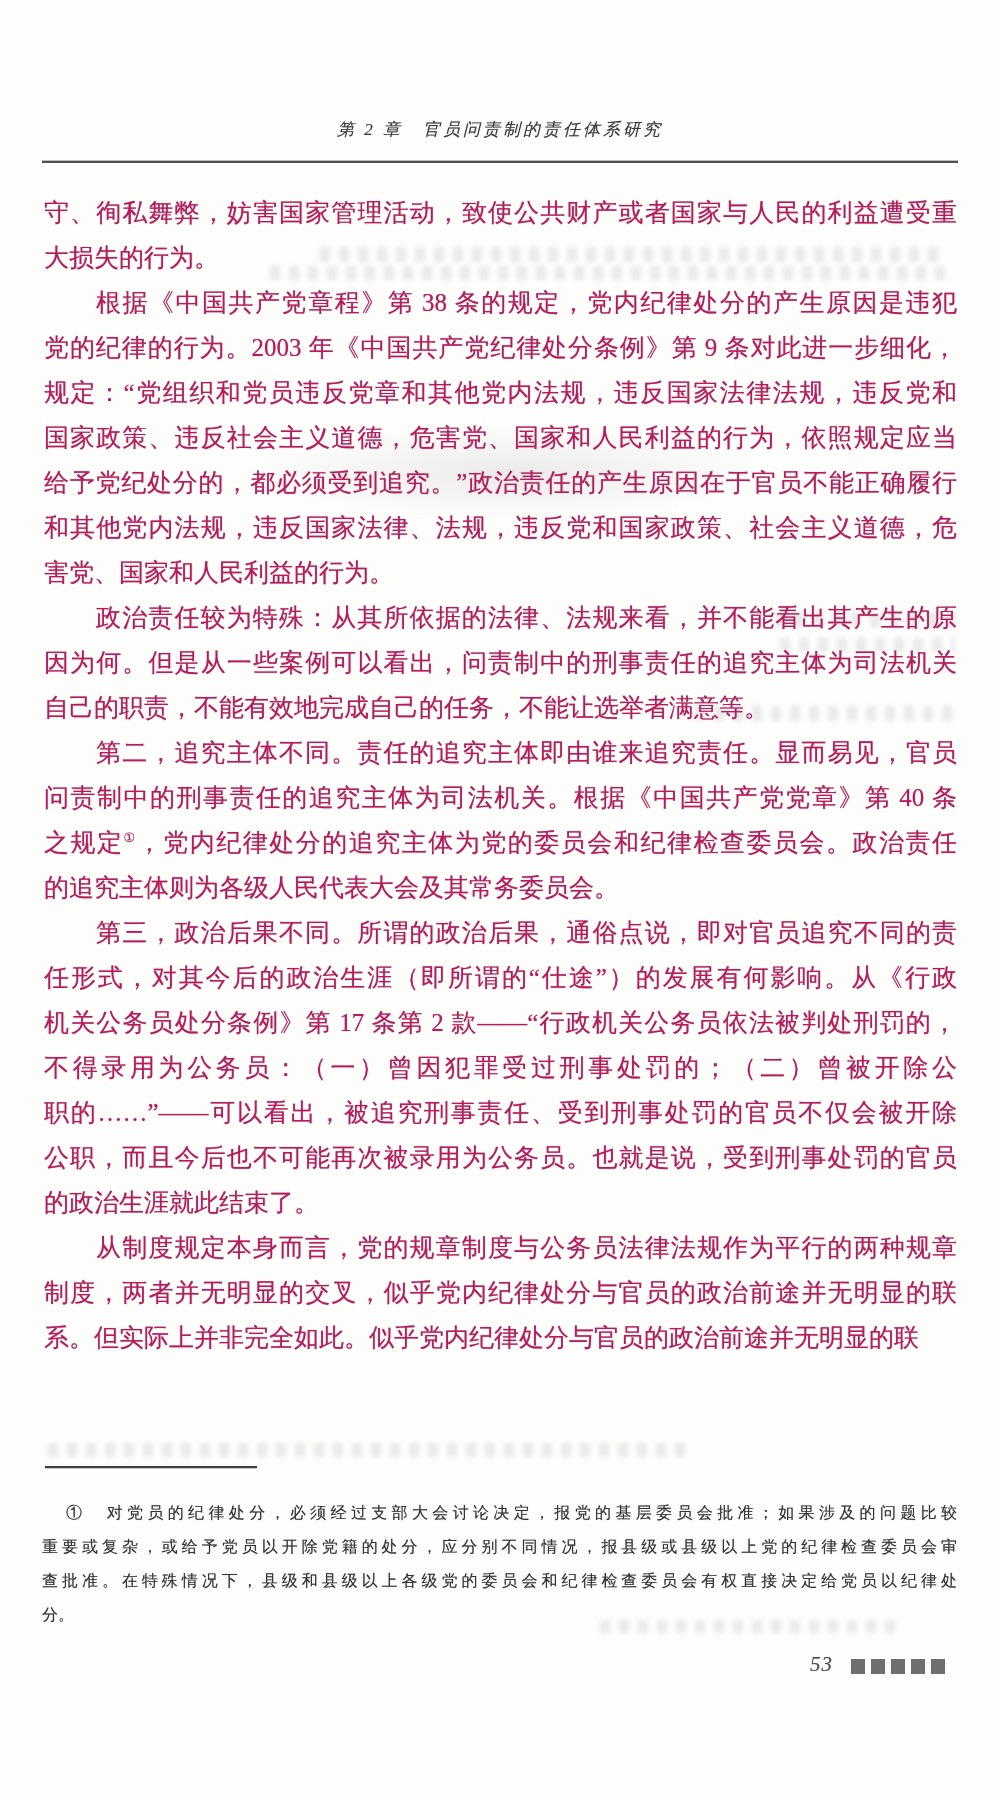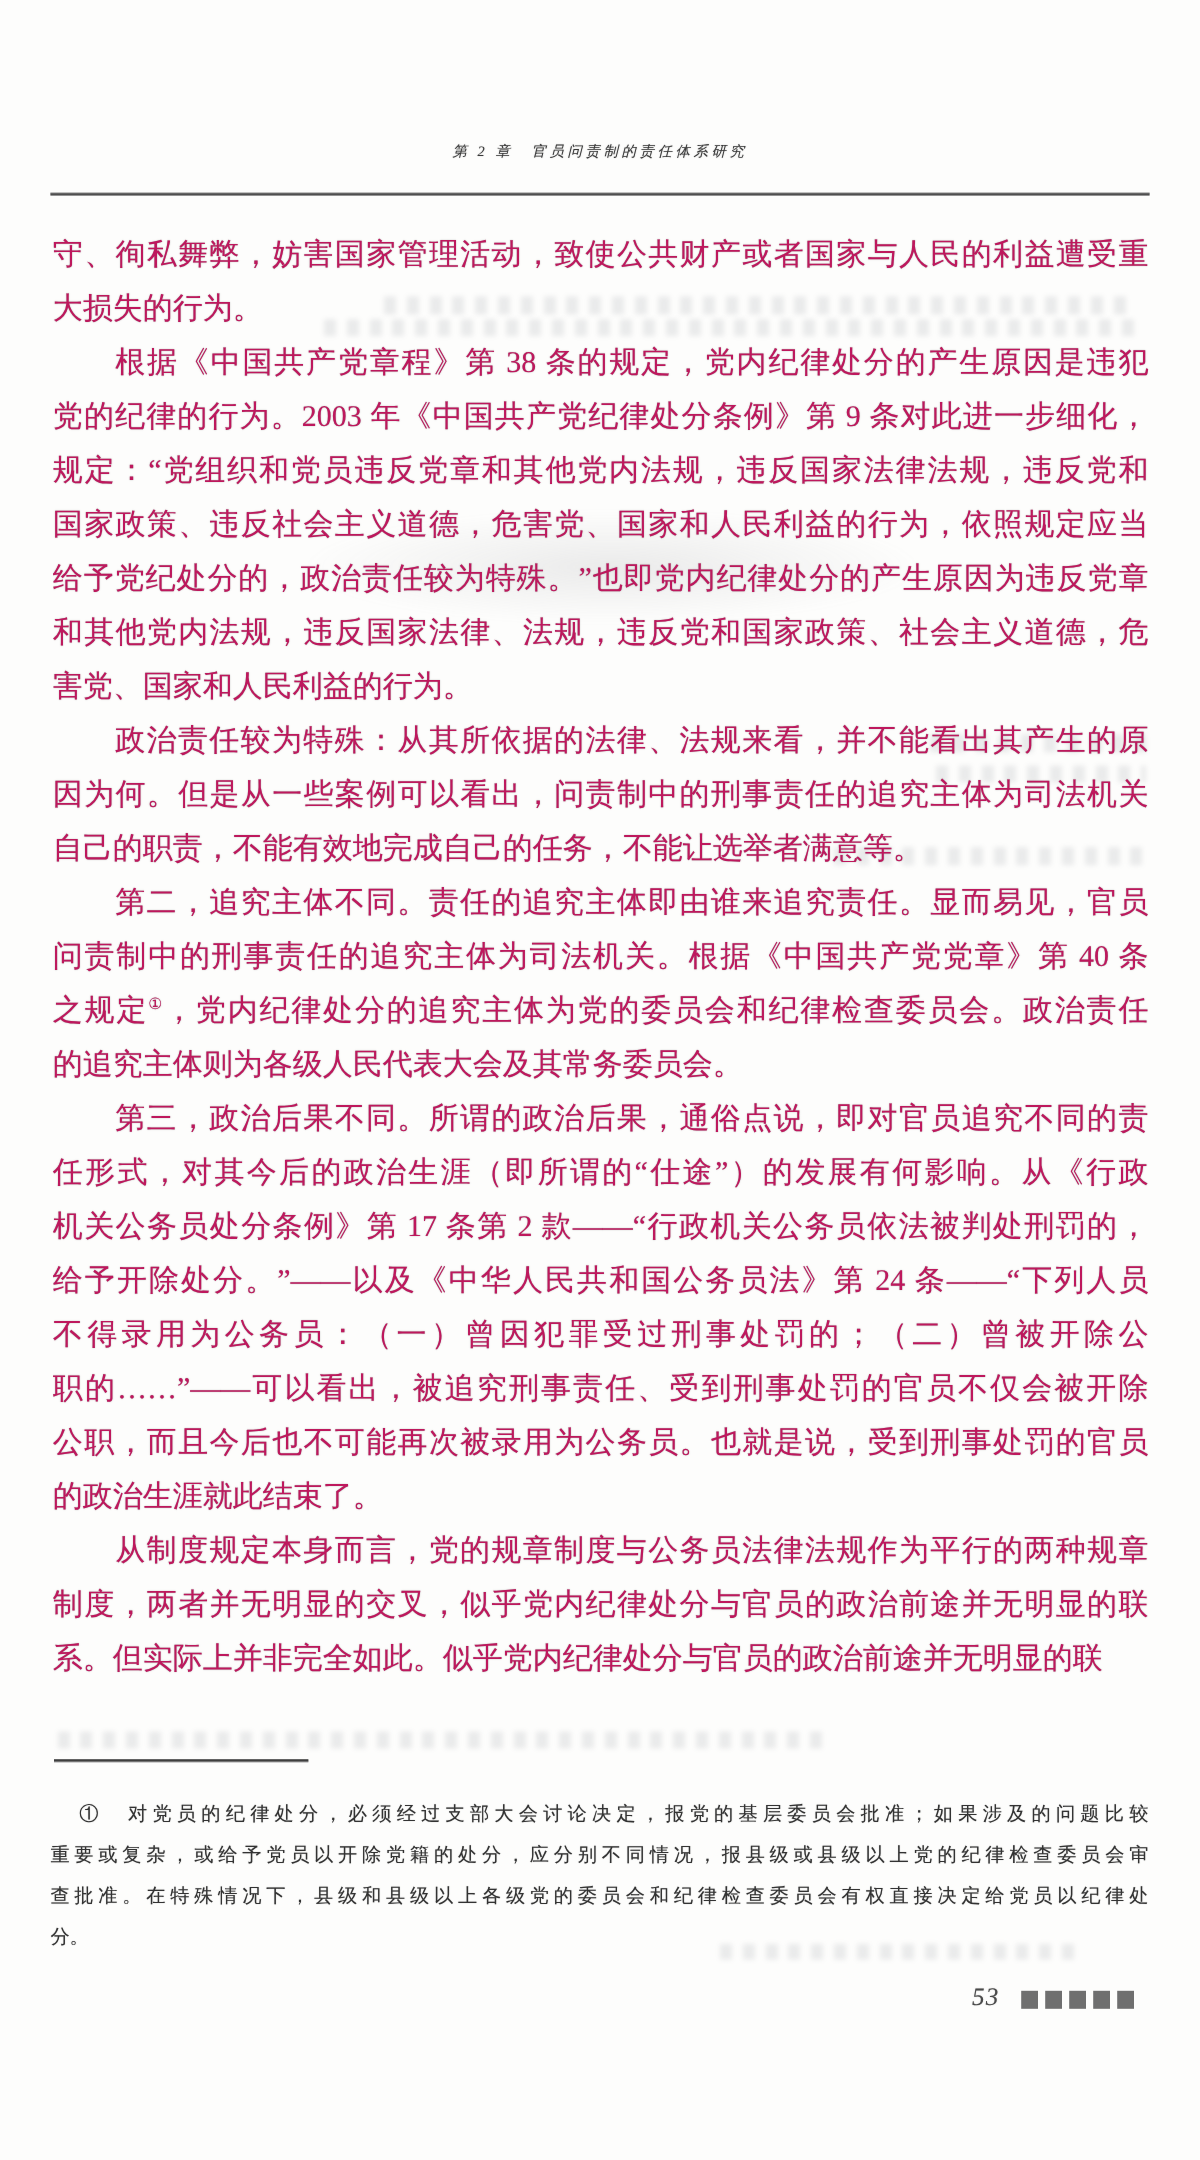--- a/index.html
+++ b/index.html
@@ -14,21 +14,21 @@
     color: #2b2b2b;
   }
 
   
   .running-header {
     position: absolute;
     top: 118px;
     left: 0;
     width: 1000px;
     text-align: center;
-    font-size: 12px;
+    font-size: 17px;
     font-style: italic;
     letter-spacing: 3px;
     color: #3a3a3a;
     text-shadow: 0 0 1px rgba(60,60,60,.45);
   }
   .header-rule {
     position: absolute;
     top: 161px;
     left: 42px;
     width: 916px;
@@ -156,34 +156,33 @@
   <div class="ghost" style="top:1443px; left:48px; width:645px; height:14px;"></div>
   <div class="ghost" style="top:1620px; left:600px; width:300px; height:13px;"></div>
 
   <div class="body-lines">
       <div class="bline fill"><span>守、徇私舞弊，妨害国家管理活动，致使公共财产或者国家与人民的利益遭受重</span></div>
       <div class="bline"><span>大损失的行为。</span></div>
       <div class="bline indent fill"><span>根据《中国共产党章程》第 38 条的规定，党内纪律处分的产生原因是违犯</span></div>
       <div class="bline fill"><span>党的纪律的行为。2003 年《中国共产党纪律处分条例》第 9 条对此进一步细化，</span></div>
       <div class="bline fill"><span>规定：“党组织和党员违反党章和其他党内法规，违反国家法律法规，违反党和</span></div>
       <div class="bline fill"><span>国家政策、违反社会主义道德，危害党、国家和人民利益的行为，依照规定应当</span></div>
-      <div class="bline fill"><span>给予党纪处分的，政治责任较为特殊。”也即党内纪律处分的产生原因为违反党章</span></div>
+      <div class="bline fill"><span>给予党纪处分的，都必须受到追究。”政治责任的产生原因在于官员不能正确履行</span></div>
       <div class="bline fill"><span>和其他党内法规，违反国家法律、法规，违反党和国家政策、社会主义道德，危</span></div>
       <div class="bline"><span>害党、国家和人民利益的行为。</span></div>
       <div class="bline indent fill"><span>政治责任较为特殊：从其所依据的法律、法规来看，并不能看出其产生的原</span></div>
       <div class="bline fill"><span>因为何。但是从一些案例可以看出，问责制中的刑事责任的追究主体为司法机关</span></div>
       <div class="bline"><span>自己的职责，不能有效地完成自己的任务，不能让选举者满意等。</span></div>
       <div class="bline indent fill"><span>第二，追究主体不同。责任的追究主体即由谁来追究责任。显而易见，官员</span></div>
       <div class="bline fill"><span>问责制中的刑事责任的追究主体为司法机关。根据《中国共产党党章》第 40 条</span></div>
       <div class="bline fill"><span>之规定</span><sup>①</sup><span>，党内纪律处分的追究主体为党的委员会和纪律检查委员会。政治责任</span></div>
       <div class="bline"><span>的追究主体则为各级人民代表大会及其常务委员会。</span></div>
       <div class="bline indent fill"><span>第三，政治后果不同。所谓的政治后果，通俗点说，即对官员追究不同的责</span></div>
       <div class="bline fill"><span>任形式，对其今后的政治生涯（即所谓的“仕途”）的发展有何影响。从《行政</span></div>
       <div class="bline fill"><span>机关公务员处分条例》第 17 条第 2 款——“行政机关公务员依法被判处刑罚的，</span></div>
-      <div class="bline fill"><span>给予开除处分。”——以及《中华人民共和国公务员法》第 24 条——“下列人员</span></div>
       <div class="bline fill"><span>不得录用为公务员：（一）曾因犯罪受过刑事处罚的；（二）曾被开除公</span></div>
       <div class="bline fill"><span>职的……”——可以看出，被追究刑事责任、受到刑事处罚的官员不仅会被开除</span></div>
       <div class="bline fill"><span>公职，而且今后也不可能再次被录用为公务员。也就是说，受到刑事处罚的官员</span></div>
       <div class="bline"><span>的政治生涯就此结束了。</span></div>
       <div class="bline indent fill"><span>从制度规定本身而言，党的规章制度与公务员法律法规作为平行的两种规章</span></div>
       <div class="bline fill"><span>制度，两者并无明显的交叉，似乎党内纪律处分与官员的政治前途并无明显的联</span></div>
       <div class="bline"><span>系。但实际上并非完全如此。似乎党内纪律处分与官员的政治前途并无明显的联</span></div>
     </div>
 
   <div class="footnote-separator"></div>

